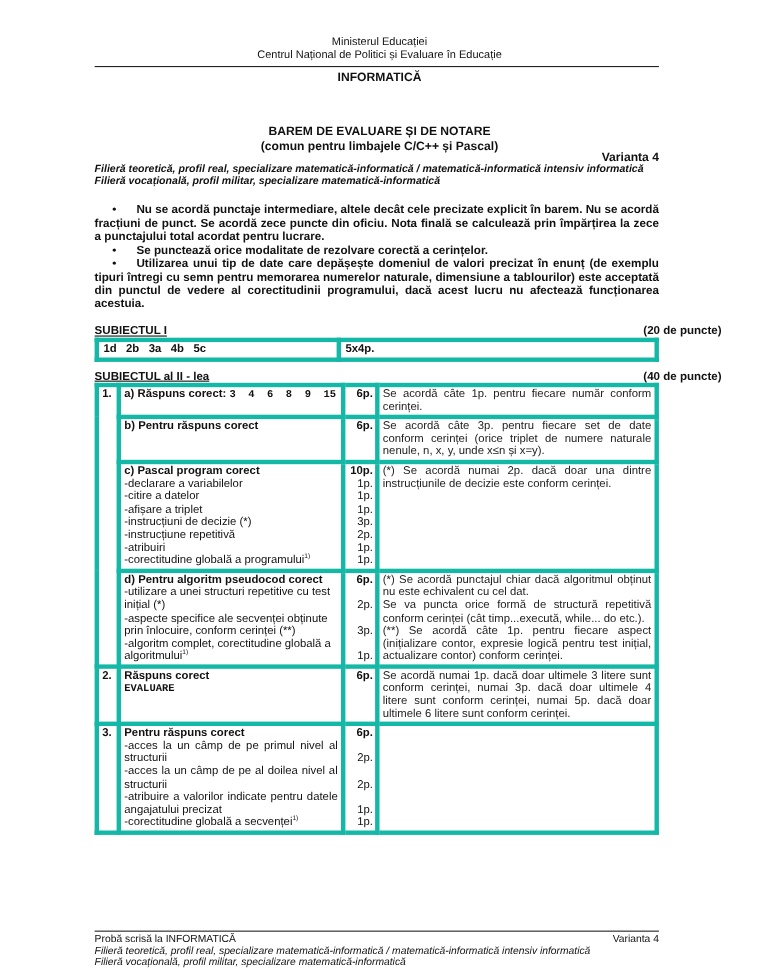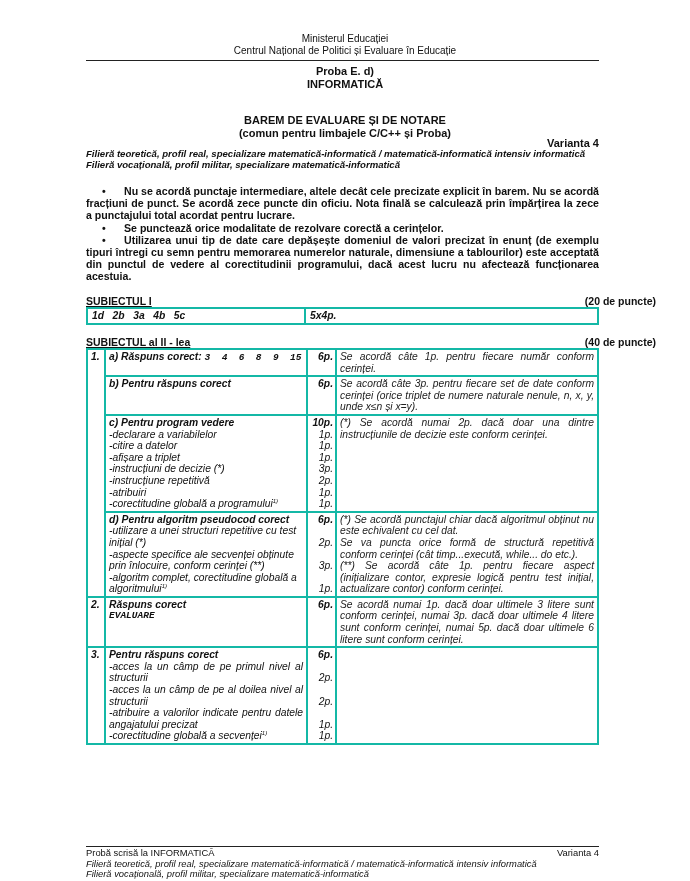--- a/index.html
+++ b/index.html
@@ -12,21 +12,21 @@
   .title2 { top:84px; font-size:11px; font-weight:bold; line-height:12.5px; }
   .varianta { top:107px; right:91px; font-size:11px; font-weight:bold; }
   .filiera { left:86px; font-size:9.6px; font-weight:bold; font-style:italic; line-height:11px; }
   .bullets { top:155px; left:86px; width:513px; font-size:10.6px; font-weight:bold; line-height:12.2px; text-align:justify; }
   .bullets p { margin:0; }
   .bullets .b1 { padding-left:16px; }
   .bullets .dot { display:inline-block; width:22px; }
   .sect-title { left:86px; width:570px; font-size:10.5px; font-weight:bold; display:flex; justify-content:space-between; }
   .sect-title .lbl { text-decoration:underline; }
   table { border-collapse:collapse; font-size:10.3px; line-height:11.6px; }
-  td { border:2px solid #14b8a6; vertical-align:top; padding:1px 3px;font-style:italic; }
+  td { border:4px solid #14b8a6; vertical-align:top; padding:1px 3px; }
   .s1 { top:277px; left:86px; width:513px; }
   .s1 td { font-weight:bold; padding:1px 4px; }
   .s2 { top:318px; left:86px; width:513px; }
   .num { width:10px; font-weight:bold; }
   .txt { width:194px; }
   .pts { width:22px; text-align:right; padding-right:2px; }
   .cmt { text-align:justify; color:#222; }
   .b { font-weight:bold; }
   .mono { font-family:"Liberation Mono", monospace; font-size:9.5px; font-weight:bold; }
   .line { display:block; }
@@ -40,26 +40,25 @@
 </head>
 <body>
 
 <div class="abs center hdr1">
   <div>Ministerul Educației</div>
   <div>Centrul Național de Politici și Evaluare în Educație</div>
 </div>
 <div class="abs hdr-rule"></div>
 
 <div class="abs center title">
-  <div>Proba E. d)</div>
   <div>INFORMATICĂ</div>
 </div>
 <div class="abs center title2">
   <div>BAREM DE EVALUARE ȘI DE NOTARE</div>
-  <div>(comun pentru limbajele C/C++ și Proba)</div>
+  <div>(comun pentru limbajele C/C++ și Pascal)</div>
 </div>
 <div class="abs varianta">Varianta 4</div>
 <div class="abs filiera" style="top:118px;">Filieră teoretică, profil real, specializare matematică-informatică / matematică-informatică intensiv informatică</div>
 <div class="abs filiera" style="top:129px;">Filieră vocațională, profil militar, specializare matematică-informatică</div>
 
 <div class="abs bullets">
   <p class="b1" style="padding-left:0"><span class="dot" style="padding-left:16px">•</span><span>Nu se acordă punctaje intermediare, altele decât cele precizate explicit în barem. Nu se acordă fracțiuni de punct. Se acordă zece puncte din oficiu. Nota finală se calculează prin împărțirea la zece a punctajului total acordat pentru lucrare.</span></p>
   <p class="b1"><span class="dot">•</span><span>Se punctează orice modalitate de rezolvare corectă a cerințelor.</span></p>
   <p><span class="dot" style="padding-left:16px">•</span><span>Utilizarea unui tip de date care depășește domeniul de valori precizat în enunț (de exemplu tipuri întregi cu semn pentru memorarea numerelor naturale, dimensiune a tablourilor) este acceptată din punctul de vedere al corectitudinii programului, dacă acest lucru nu afectează funcționarea acestuia.</span></p>
 </div>
@@ -93,21 +92,21 @@
   </tr>
 
   <tr>
     <td class="txt b">b) Pentru răspuns corect</td>
     <td class="pts b">6p.</td>
     <td class="cmt">Se acordă câte 3p. pentru fiecare set de date conform cerinței (orice triplet de numere naturale nenule, n, x, y, unde x≤n și x=y).</td>
   </tr>
 
   <tr>
     <td class="txt">
-      <span class="line b">c) Pentru program vedere</span>
+      <span class="line b">c) Pascal program corect</span>
       <span class="line">-declarare a variabilelor</span>
       <span class="line">-citire a datelor</span>
       <span class="line">-afișare a triplet</span>
       <span class="line">-instrucțiuni de decizie (*)</span>
       <span class="line">-instrucțiune repetitivă</span>
       <span class="line">-atribuiri</span>
       <span class="line"><span>-corectitudine globală a programului</span><sup>1)</sup></span>
     </td>
     <td class="pts">
       <span class="line b">10p.</span>

